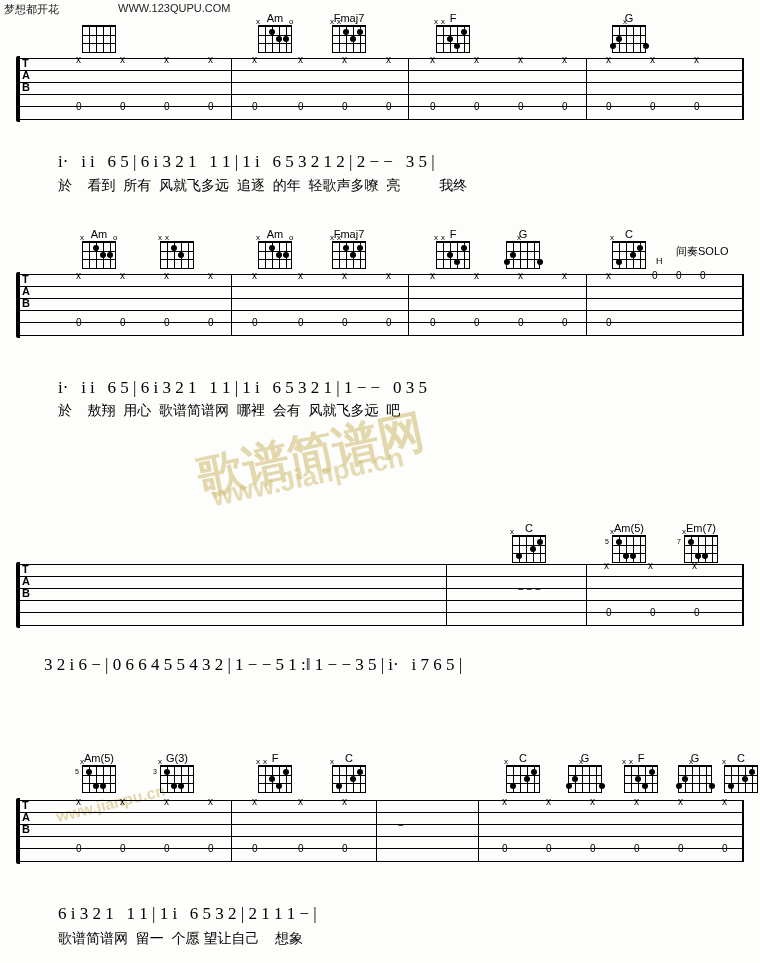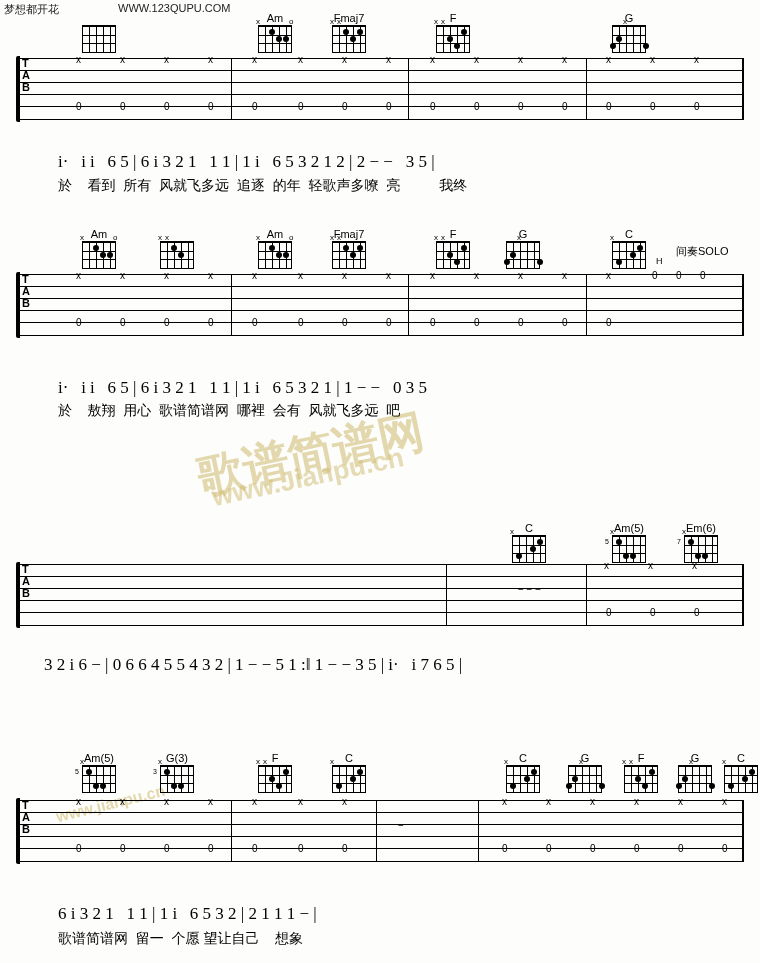--- a/index.html
+++ b/index.html
@@ -583,21 +583,21 @@
           <div class="h" style="top:8px;"></div>
             <div class="h" style="top:16px;"></div>
           <div class="dot" style="left:6px;top:5px;"></div>
           <div class="dot" style="left:13px;top:19px;"></div>
           <div class="dot" style="left:20px;top:19px;"></div>
           <div class="fretlbl">5</div>
           <div class="mark" style="left:0px;">x</div>
         </div>
       </div>
       <div class="chord" style="left:662px;top:4px;">
-        <div class="cname">Em(6)</div>
+        <div class="cname">Em(7)</div>
         <div class="grid">
           <div class="v" style="left:6px;"></div>
             <div class="v" style="left:13px;"></div>
           <div class="v" style="left:20px;"></div>
             <div class="v" style="left:27px;"></div>
           <div class="h" style="top:8px;"></div>
             <div class="h" style="top:16px;"></div>
           <div class="dot" style="left:6px;top:5px;"></div>
           <div class="dot" style="left:13px;top:19px;"></div>
           <div class="dot" style="left:20px;top:19px;"></div>

